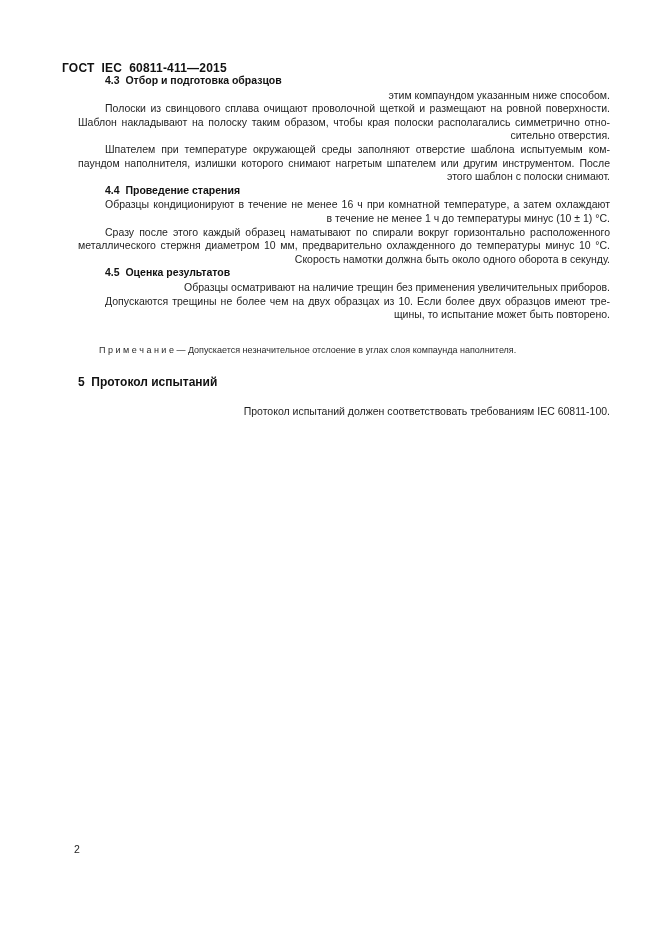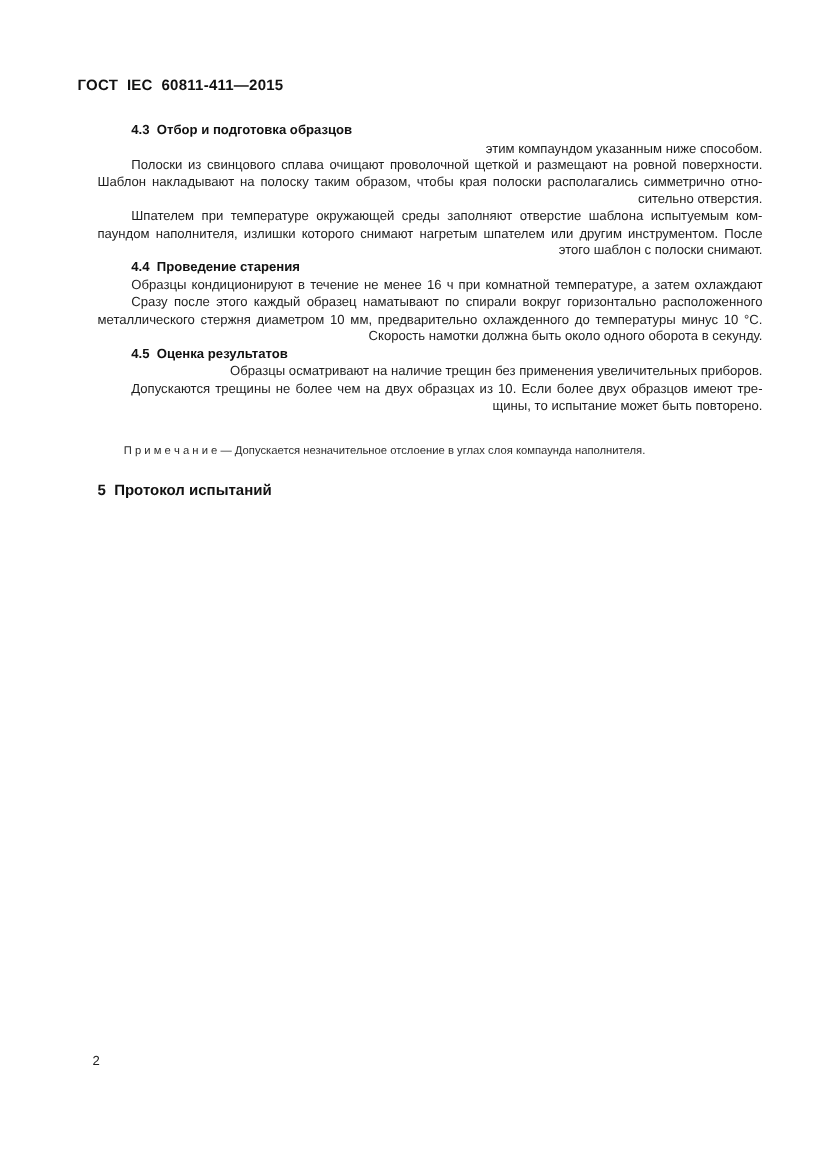--- a/index.html
+++ b/index.html
@@ -22,21 +22,21 @@
     top: 61px;
     font-size: 12px;
     font-weight: bold;
     color: #111;
     white-space: pre;
     letter-spacing: 0.2px;
   }
   .content {
     position: absolute;
     left: 78px;
-    top: 98px;
+    top: 74px;
     width: 532px;
     font-size: 10.5px;
     line-height: 13.6px;
   }
   .h4 {
     font-weight: bold;
     color: #111;
     white-space: pre;
     text-indent: 27px;
     margin: 0 0 1px 0;
@@ -91,34 +91,36 @@
     <div class="line just">Шаблон накладывают на полоску таким образом, чтобы края полоски располагались симметрично отно-</div>
     <div class="line">сительно отверстия.</div>
 
     <div class="line first just">Шпателем при температуре окружающей среды заполняют отверстие шаблона испытуемым ком-</div>
     <div class="line just">паундом наполнителя, излишки которого снимают нагретым шпателем или другим инструментом. После</div>
     <div class="line">этого шаблон с полоски снимают.</div>
 
     <div class="h4">4.4  Проведение старения</div>
 
     <div class="line first just">Образцы кондиционируют в течение не менее 16 ч при комнатной температуре, а затем охлаждают</div>
+    <div class="line">в течение не менее 1 ч до температуры минус (10 ± 1) °С.</div>
 
     <div class="line first just">Сразу после этого каждый образец наматывают по спирали вокруг горизонтально расположенного</div>
     <div class="line just">металлического стержня диаметром 10 мм, предварительно охлажденного до температуры минус 10 °С.</div>
     <div class="line">Скорость намотки должна быть около одного оборота в секунду.</div>
 
     <div class="h4">4.5  Оценка результатов</div>
 
     <div class="line first">Образцы осматривают на наличие трещин без применения увеличительных приборов.</div>
 
     <div class="line first just">Допускаются трещины не более чем на двух образцах из 10. Если более двух образцов имеют тре-</div>
     <div class="line">щины, то испытание может быть повторено.</div>
 
     <div class="note">П р и м е ч а н и е — Допускается незначительное отслоение в углах слоя компаунда наполнителя.</div>
 
     <div class="h5">5  Протокол испытаний</div>
 
+    <div class="line first">Протокол испытаний должен соответствовать требованиям IEC 60811-100.</div>
 
   </div>
 
   <div class="page-number">2</div>
 
 </div>
 
 </body></html>

